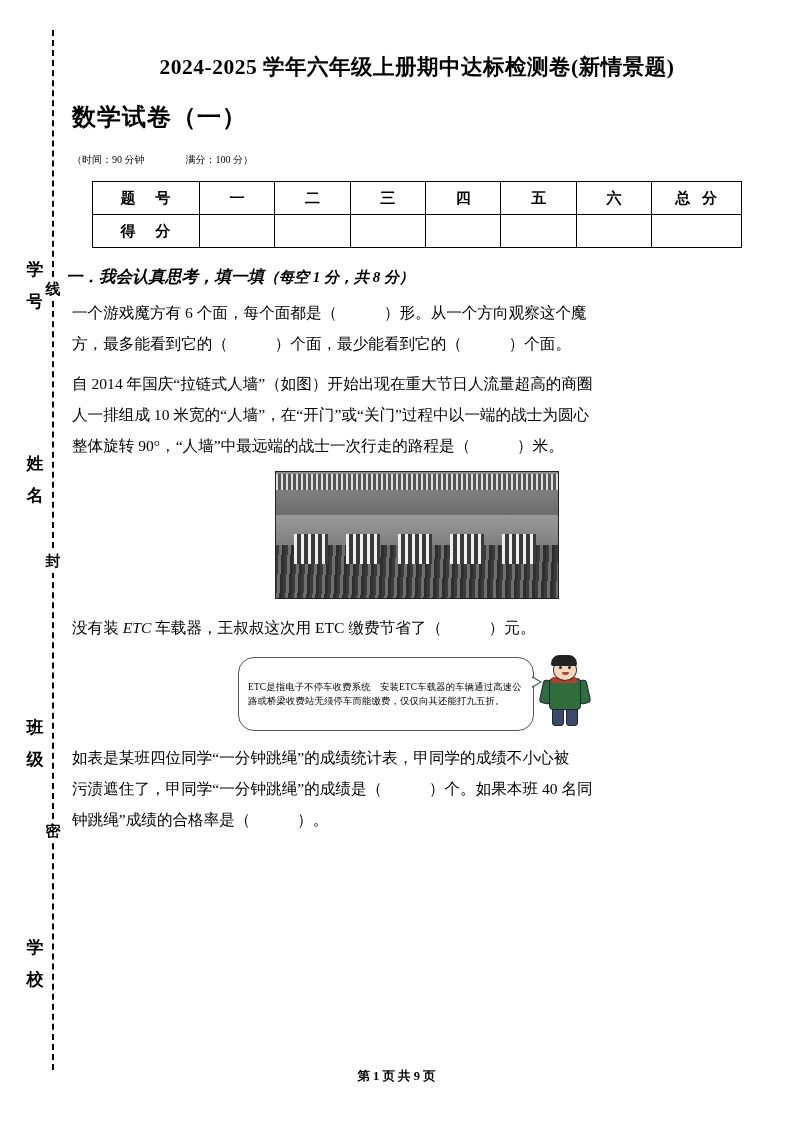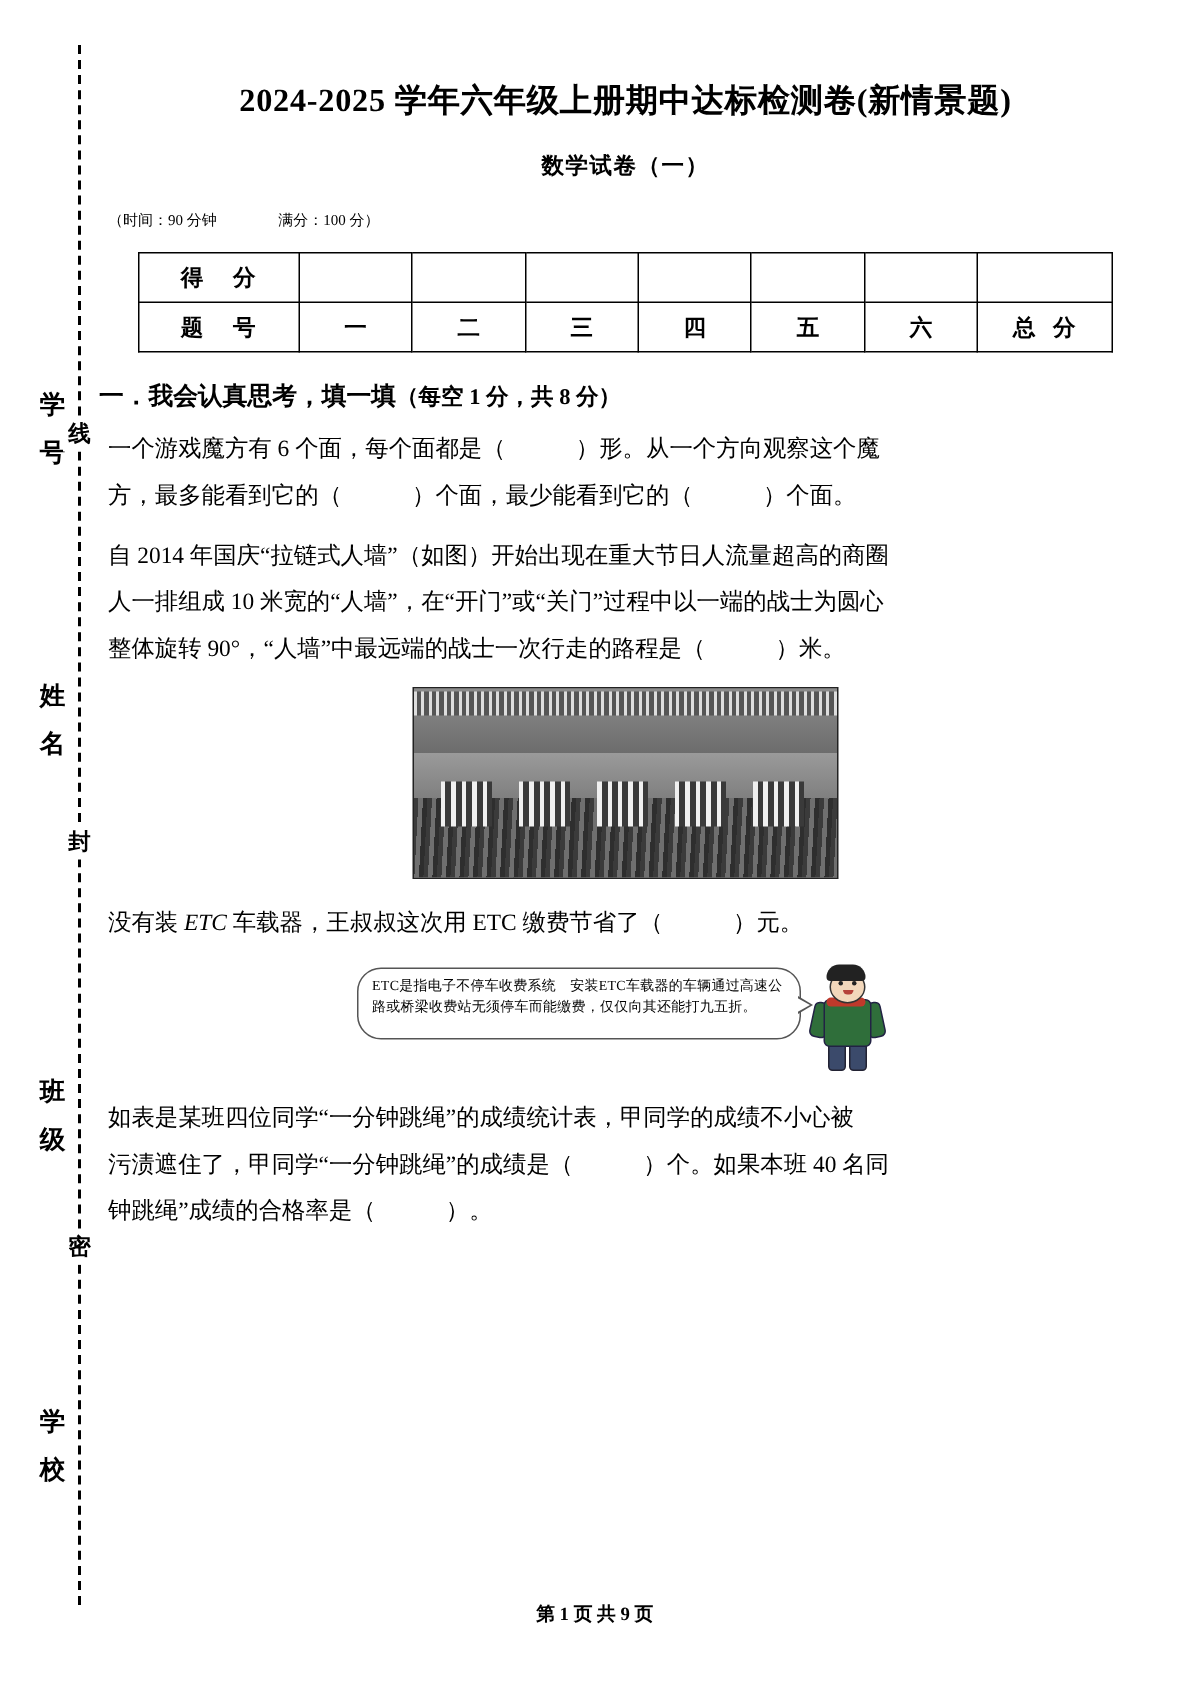--- a/index.html
+++ b/index.html
@@ -53,22 +53,22 @@
 
   .title-main {
     text-align: center;
     font-size: 21.5px;
     font-weight: bold;
     letter-spacing: 0.5px;
     margin-top: 12px;
     white-space: nowrap;
   }
   .title-sub {
-    text-align: center;
-    font-size: 15px;
+    text-align: left;
+    font-size: 24px;
     font-weight: bold;
     margin-top: 20px;
     letter-spacing: 1px;
   }
   .title-meta {
     text-align: left;
     font-size: 10px;
     margin-top: 20px;
   }
   .title-meta .gap { display:inline-block; width:36px; }
@@ -89,20 +89,21 @@
   table.score td.label { width: 104px; letter-spacing: 8px; padding-left:8px;}
   table.score td.col   { width: 78px; }
   table.score td.total { width: 90px; letter-spacing:4px; padding-left:4px;}
 
   
   .sec-head {
     font-size: 16.5px;
     font-weight: bold;
     margin-top: 18px;
     margin-left: -6px;
+    font-style: italic;
   }
   .sec-head .small { font-size: 15px; }
 
   .q {
     font-size: 15.6px;
     line-height: 31px;
     margin-top: 9px;
     text-align: justify;
   }
   i.it { font-style: italic; }
@@ -152,21 +153,21 @@
 
   
   .etc-wrap { position: relative; margin-top: 14px; height: 76px; }
   .bubble {
     position:absolute; left: 166px; top: 0;
     width: 296px; min-height: 48px;
     border: 1px solid #555;
     border-radius: 16px;
     font-size: 9.3px;
     line-height: 14px;
-    padding: 5px 9px;
+    padding: 22px 9px;
     box-sizing: border-box;
     letter-spacing: 0.2px;
   }
   .bubble .tail {
     position:absolute; right:-9px; top:18px;
     width:0;height:0;
     border-top:6px solid transparent;
     border-bottom:6px solid transparent;
     border-left:10px solid #555;
   }
@@ -226,38 +227,38 @@
 
   <div class="title-meta">
     <span>（时间：90 分钟</span>
     <span class="gap"></span>
     <span>满分：100 分）</span>
   </div>
 
   <table class="score">
     <tbody>
         <tr>
-      <td class="label">得  分</td>
-      <td class="col"></td>
-      <td class="col"></td>
-      <td class="col"></td>
-      <td class="col"></td>
-      <td class="col"></td>
-      <td class="col"></td>
-      <td class="total"></td>
-    </tr>
-    <tr>
       <td class="label">题  号</td>
       <td class="col">一</td>
       <td class="col">二</td>
       <td class="col">三</td>
       <td class="col">四</td>
       <td class="col">五</td>
       <td class="col">六</td>
       <td class="total">总  分</td>
+    </tr>
+    <tr>
+      <td class="label">得  分</td>
+      <td class="col"></td>
+      <td class="col"></td>
+      <td class="col"></td>
+      <td class="col"></td>
+      <td class="col"></td>
+      <td class="col"></td>
+      <td class="total"></td>
     </tr>
   </tbody>
     </table>
 
   <div class="sec-head">
     <span>一．我会认真思考，填一填</span><span class="small">（每空 1 分，共 8 分）</span>
   </div>
 
   <div class="q">
     <div>一个游戏魔方有 6 个面，每个面都是（　　　）形。从一个方向观察这个魔</div>

